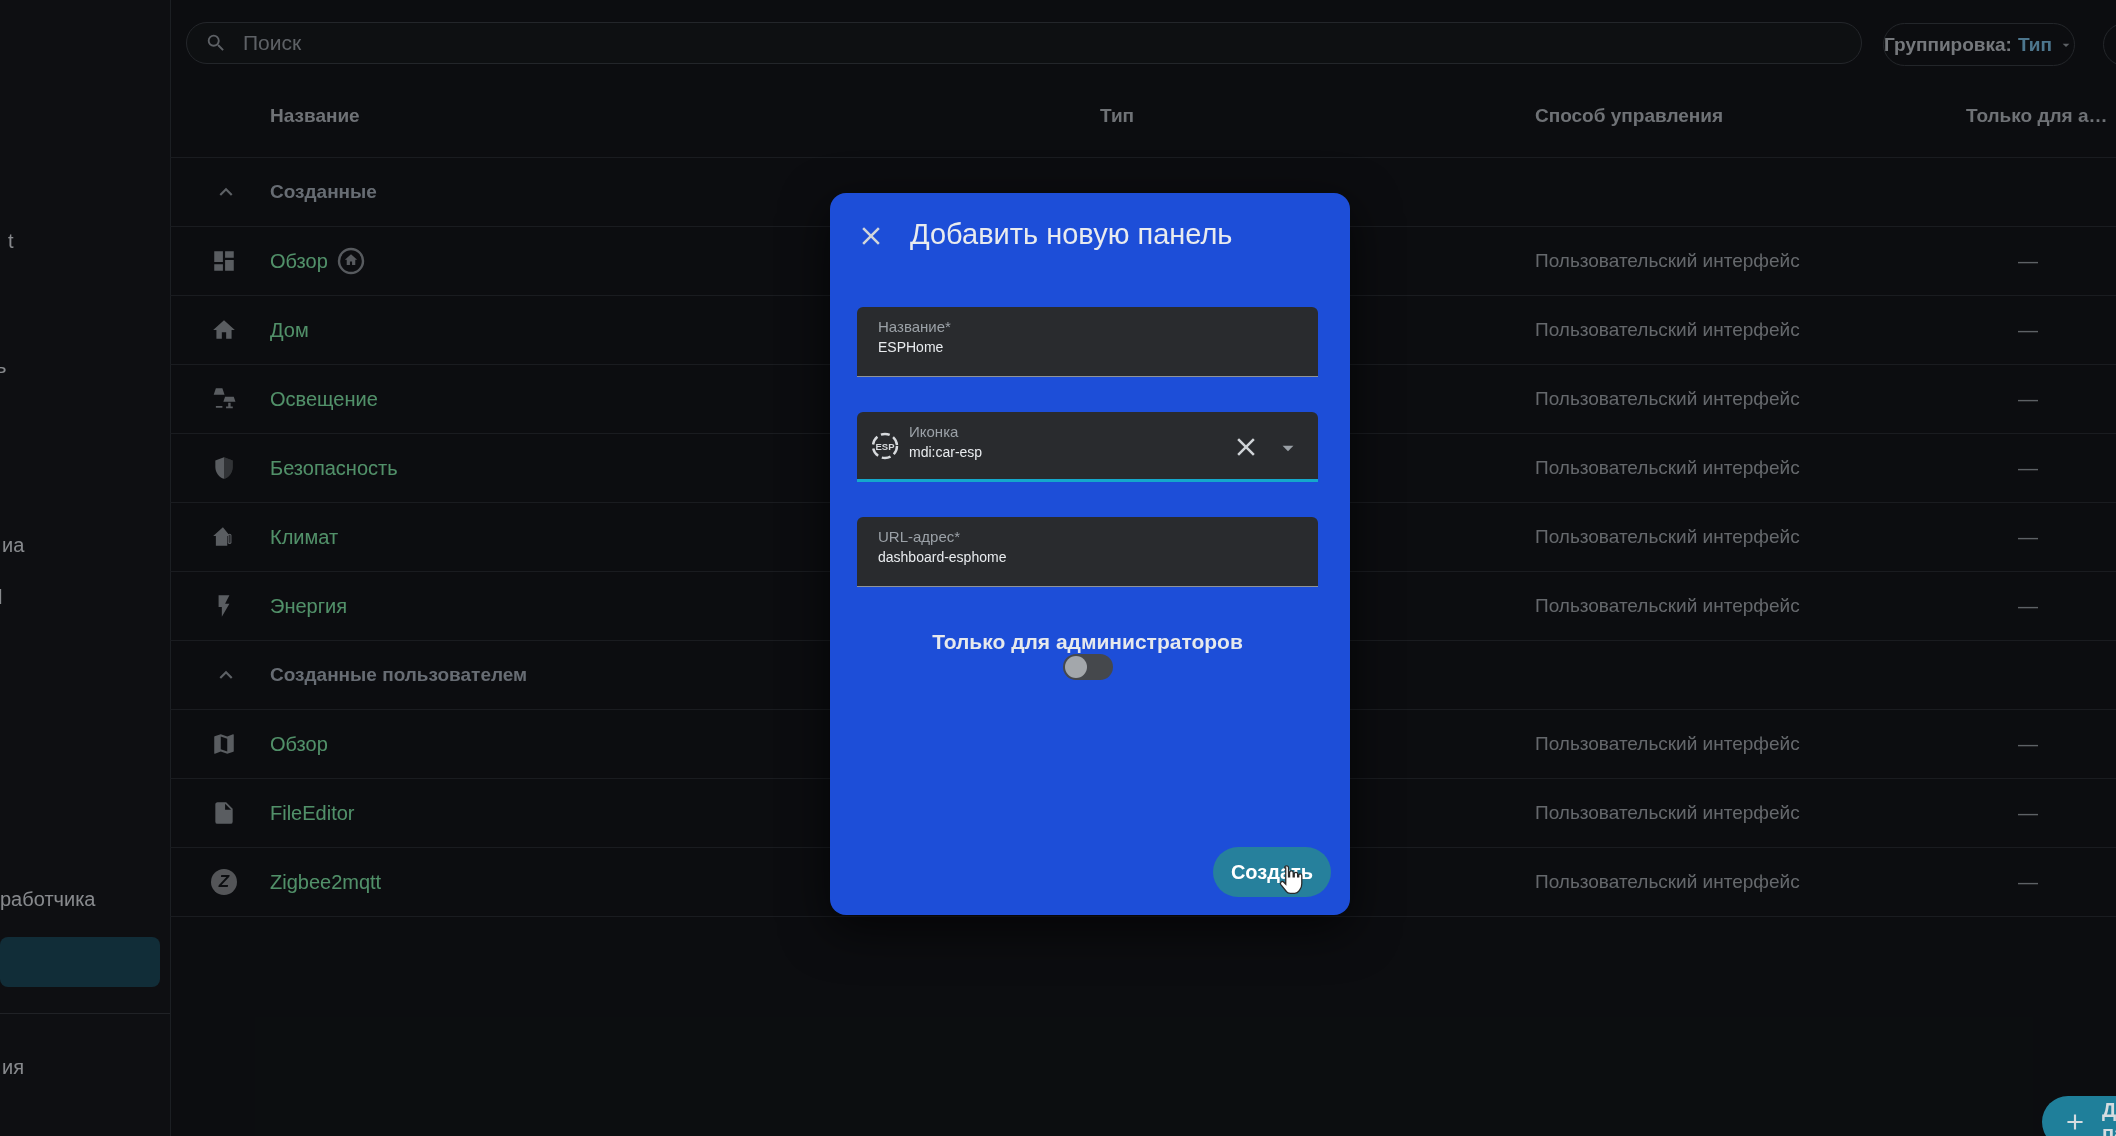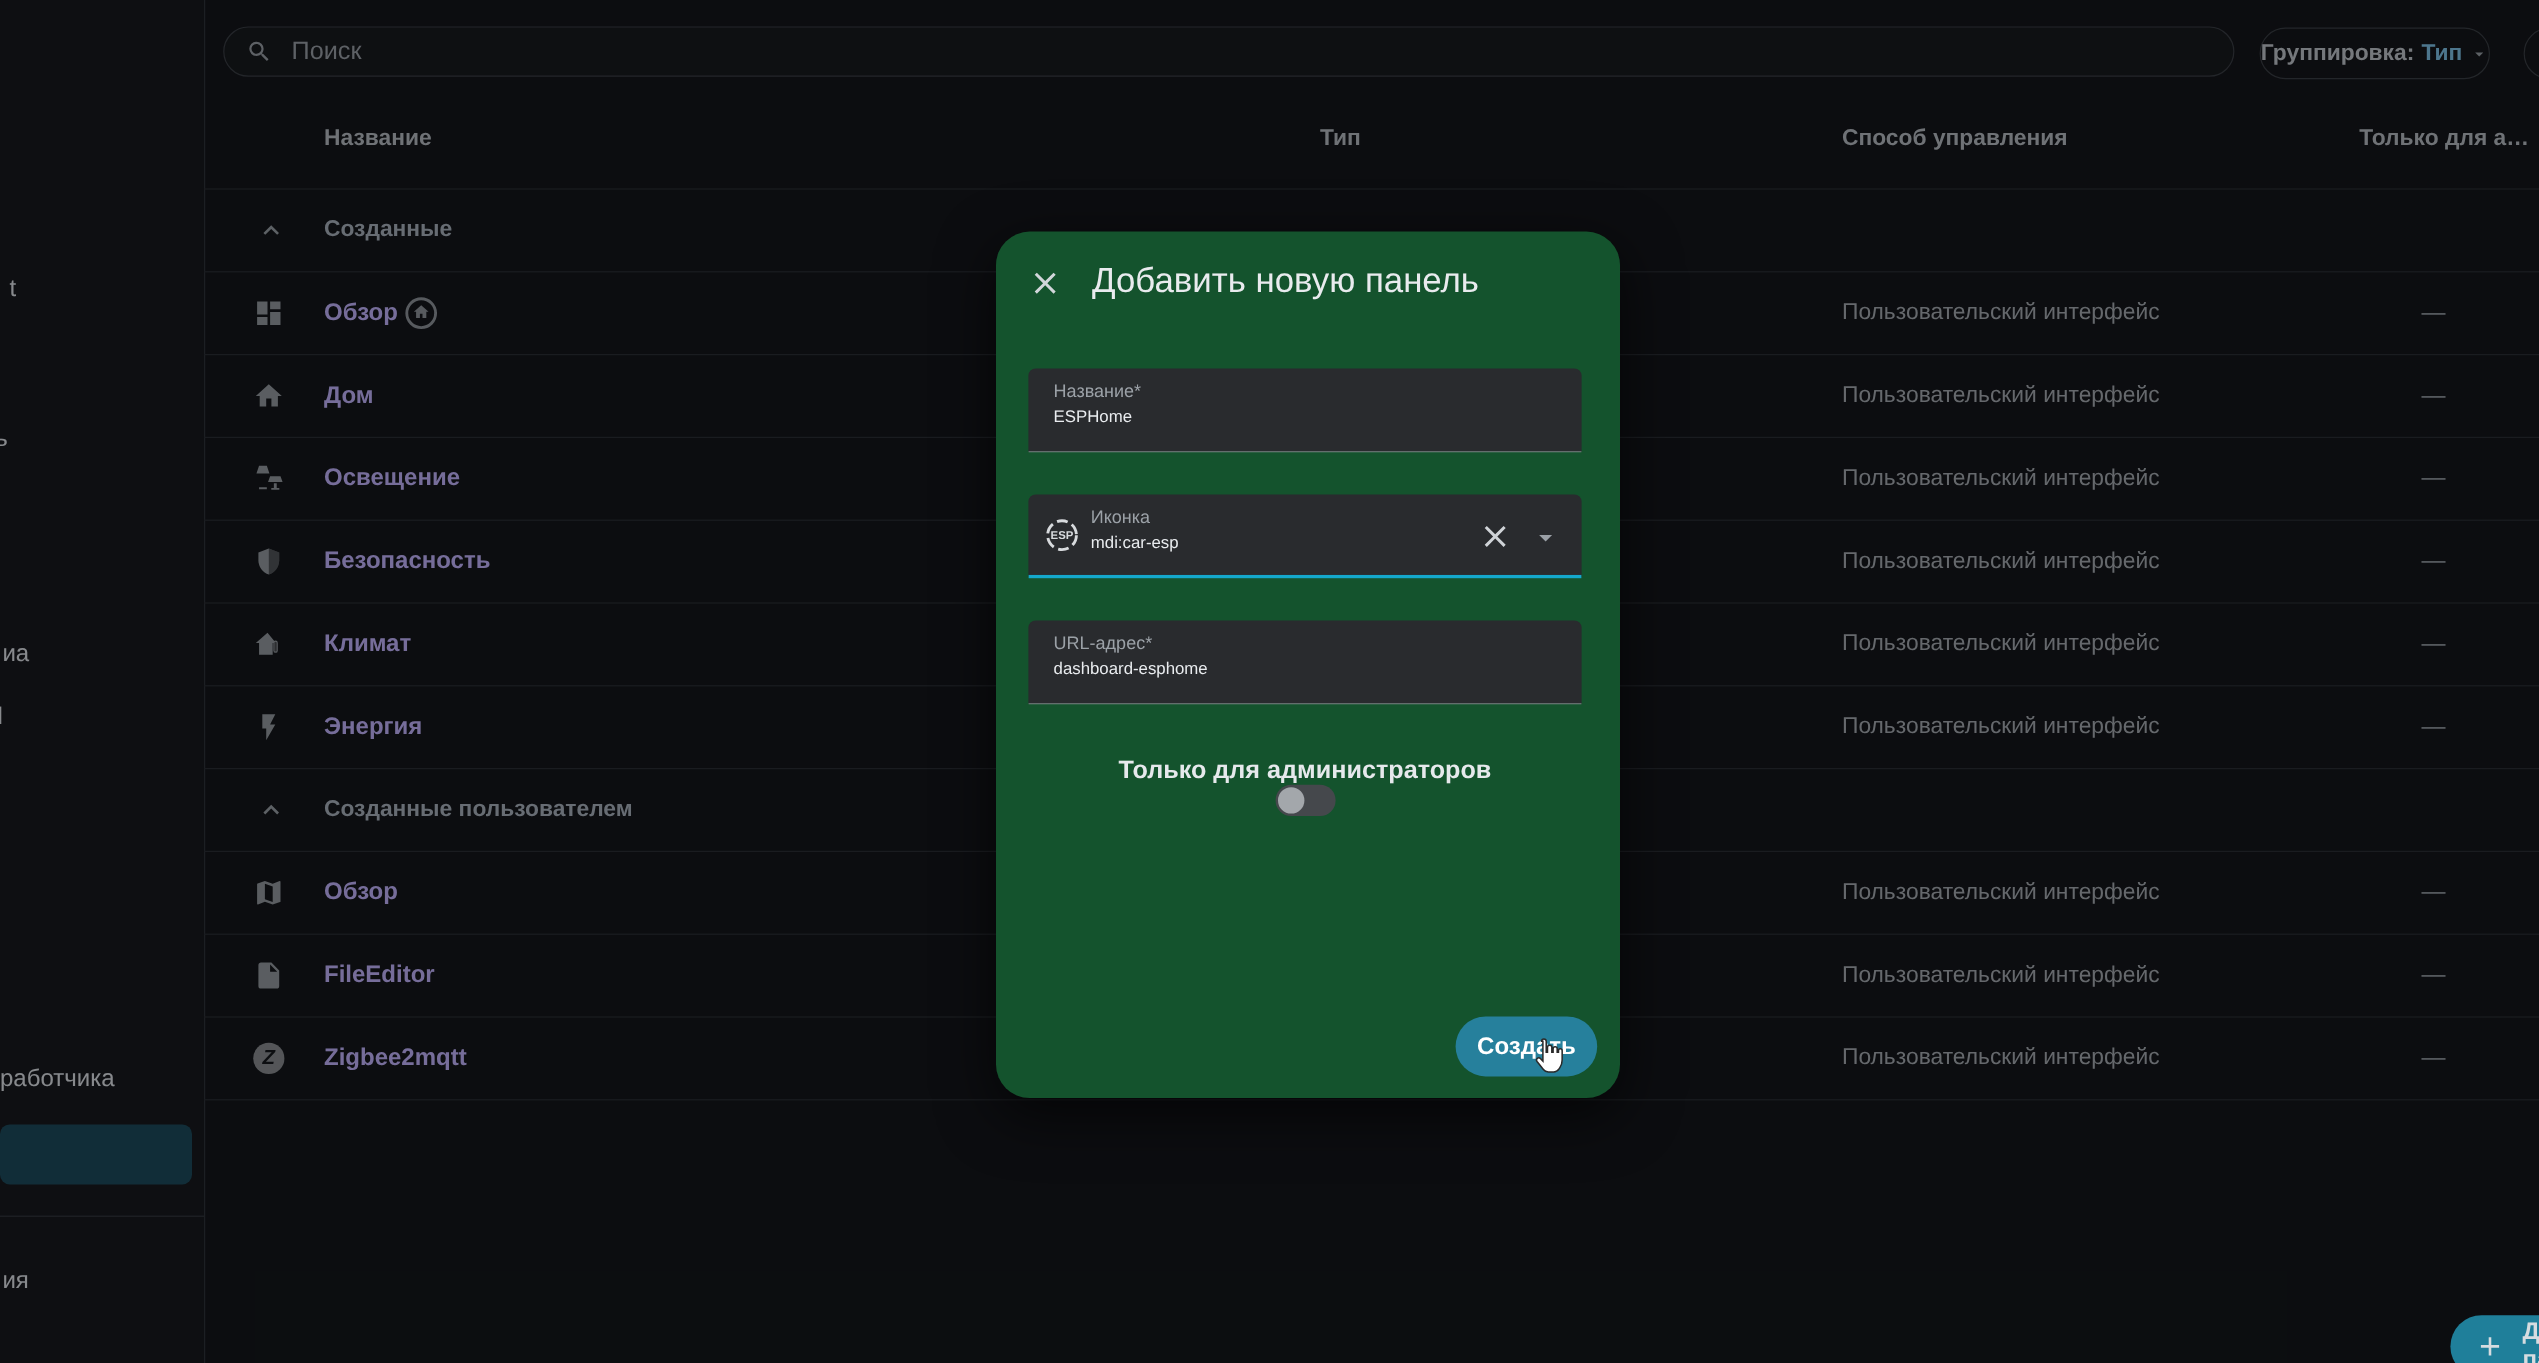--- a/index.html
+++ b/index.html
@@ -27,37 +27,37 @@
   .cutbtn{position:absolute;left:2103px;top:23px;width:44px;height:43px;border:1px solid #3a3e43;border-radius:22px;box-sizing:border-box;}
 
   
   .thead span{position:absolute;top:105px;font-size:19px;font-weight:700;color:#b7bcc2;}
   .tbody{position:absolute;left:170px;top:157px;width:1946px;border-bottom:1px solid #2b2e33;}
   .trow{position:relative;height:68px;border-top:1px solid #2b2e33;}
   .ricon{position:absolute;left:40px;top:50%;transform:translateY(-50%);width:28px;height:28px;color:#94999e;
          display:flex;align-items:center;justify-content:center;}
   .ricon svg{width:26px;height:26px;}
   .chevron{left:42px;color:#9aa0a6;}
-  .rname{position:absolute;left:100px;top:50%;transform:translateY(-50%);font-size:20px;font-weight:700;color:#c4b5fd;white-space:nowrap;}
+  .rname{position:absolute;left:100px;top:50%;transform:translateY(-50%);font-size:20px;font-weight:400;color:#86efac;white-space:nowrap;}
   .glabel{font-size:19px;font-weight:700;color:#aab3bd;}
   .badge{position:absolute;left:165px;top:50%;transform:translateY(-50%);width:32px;height:32px;color:#8f949a;}
   .badge svg{width:32px;height:32px;}
   .rmethod{position:absolute;left:1365px;top:50%;transform:translateY(-50%);font-size:19px;color:#a7acb1;white-space:nowrap;}
   .radmin{position:absolute;left:1838px;width:40px;text-align:center;top:50%;transform:translateY(-50%);font-size:20px;color:#9aa0a5;}
   .zcircle{width:26px;height:26px;border-radius:50%;background:#8a8d90;color:#141619;font-weight:700;font-size:17px;
            display:flex;align-items:center;justify-content:center;font-style:italic;}
 
   
   .fab{position:absolute;left:2042px;top:1096px;height:52px;width:240px;border-radius:26px;background:#1f7f9a;z-index:55;
        display:flex;align-items:center;gap:14px;padding:0 20px;box-sizing:border-box;color:#d6dce0;font-size:20px;font-weight:700;cursor:pointer;}
   .fab svg{width:26px;height:26px;flex:0 0 auto;}
 
   
   .scrim{position:absolute;inset:0;background:rgba(2,3,4,0.40);z-index:50;}
-  .modal{position:absolute;left:830px;top:193px;width:520px;height:722px;background:#14532d;border-radius:28px;z-index:100;
+  .modal{position:absolute;left:830px;top:193px;width:520px;height:722px;background:#1d4ed8;border-radius:16px;z-index:100;
          box-shadow:0 14px 48px rgba(0,0,0,0.65);}
   .m-close{position:absolute;left:26px;top:28px;width:34px;height:34px;color:#d2d6da;cursor:pointer;}
   .m-close svg{width:30px;height:30px;}
   .m-title{position:absolute;left:80px;top:25px;font-size:29px;font-weight:400;color:#e9ebee;white-space:nowrap;}
   .field{position:absolute;left:27px;width:461px;height:70px;background:#292b2e;border-radius:6px 6px 0 0;
          border-bottom:1px solid #8f9499;box-sizing:border-box;cursor:text;}
   .f1{top:114px;} .f2{top:219px;border-bottom:3px solid #14a8cc;} .f3{top:324px;}
   .f-label{position:absolute;left:21px;top:11px;font-size:15px;color:#9ba1a7;}
   .f-value{position:absolute;left:21px;top:32px;font-size:14px;font-weight:500;color:#e9ecef;white-space:nowrap;}
   .f2 .f-label,.f2 .f-value{left:52px;}

